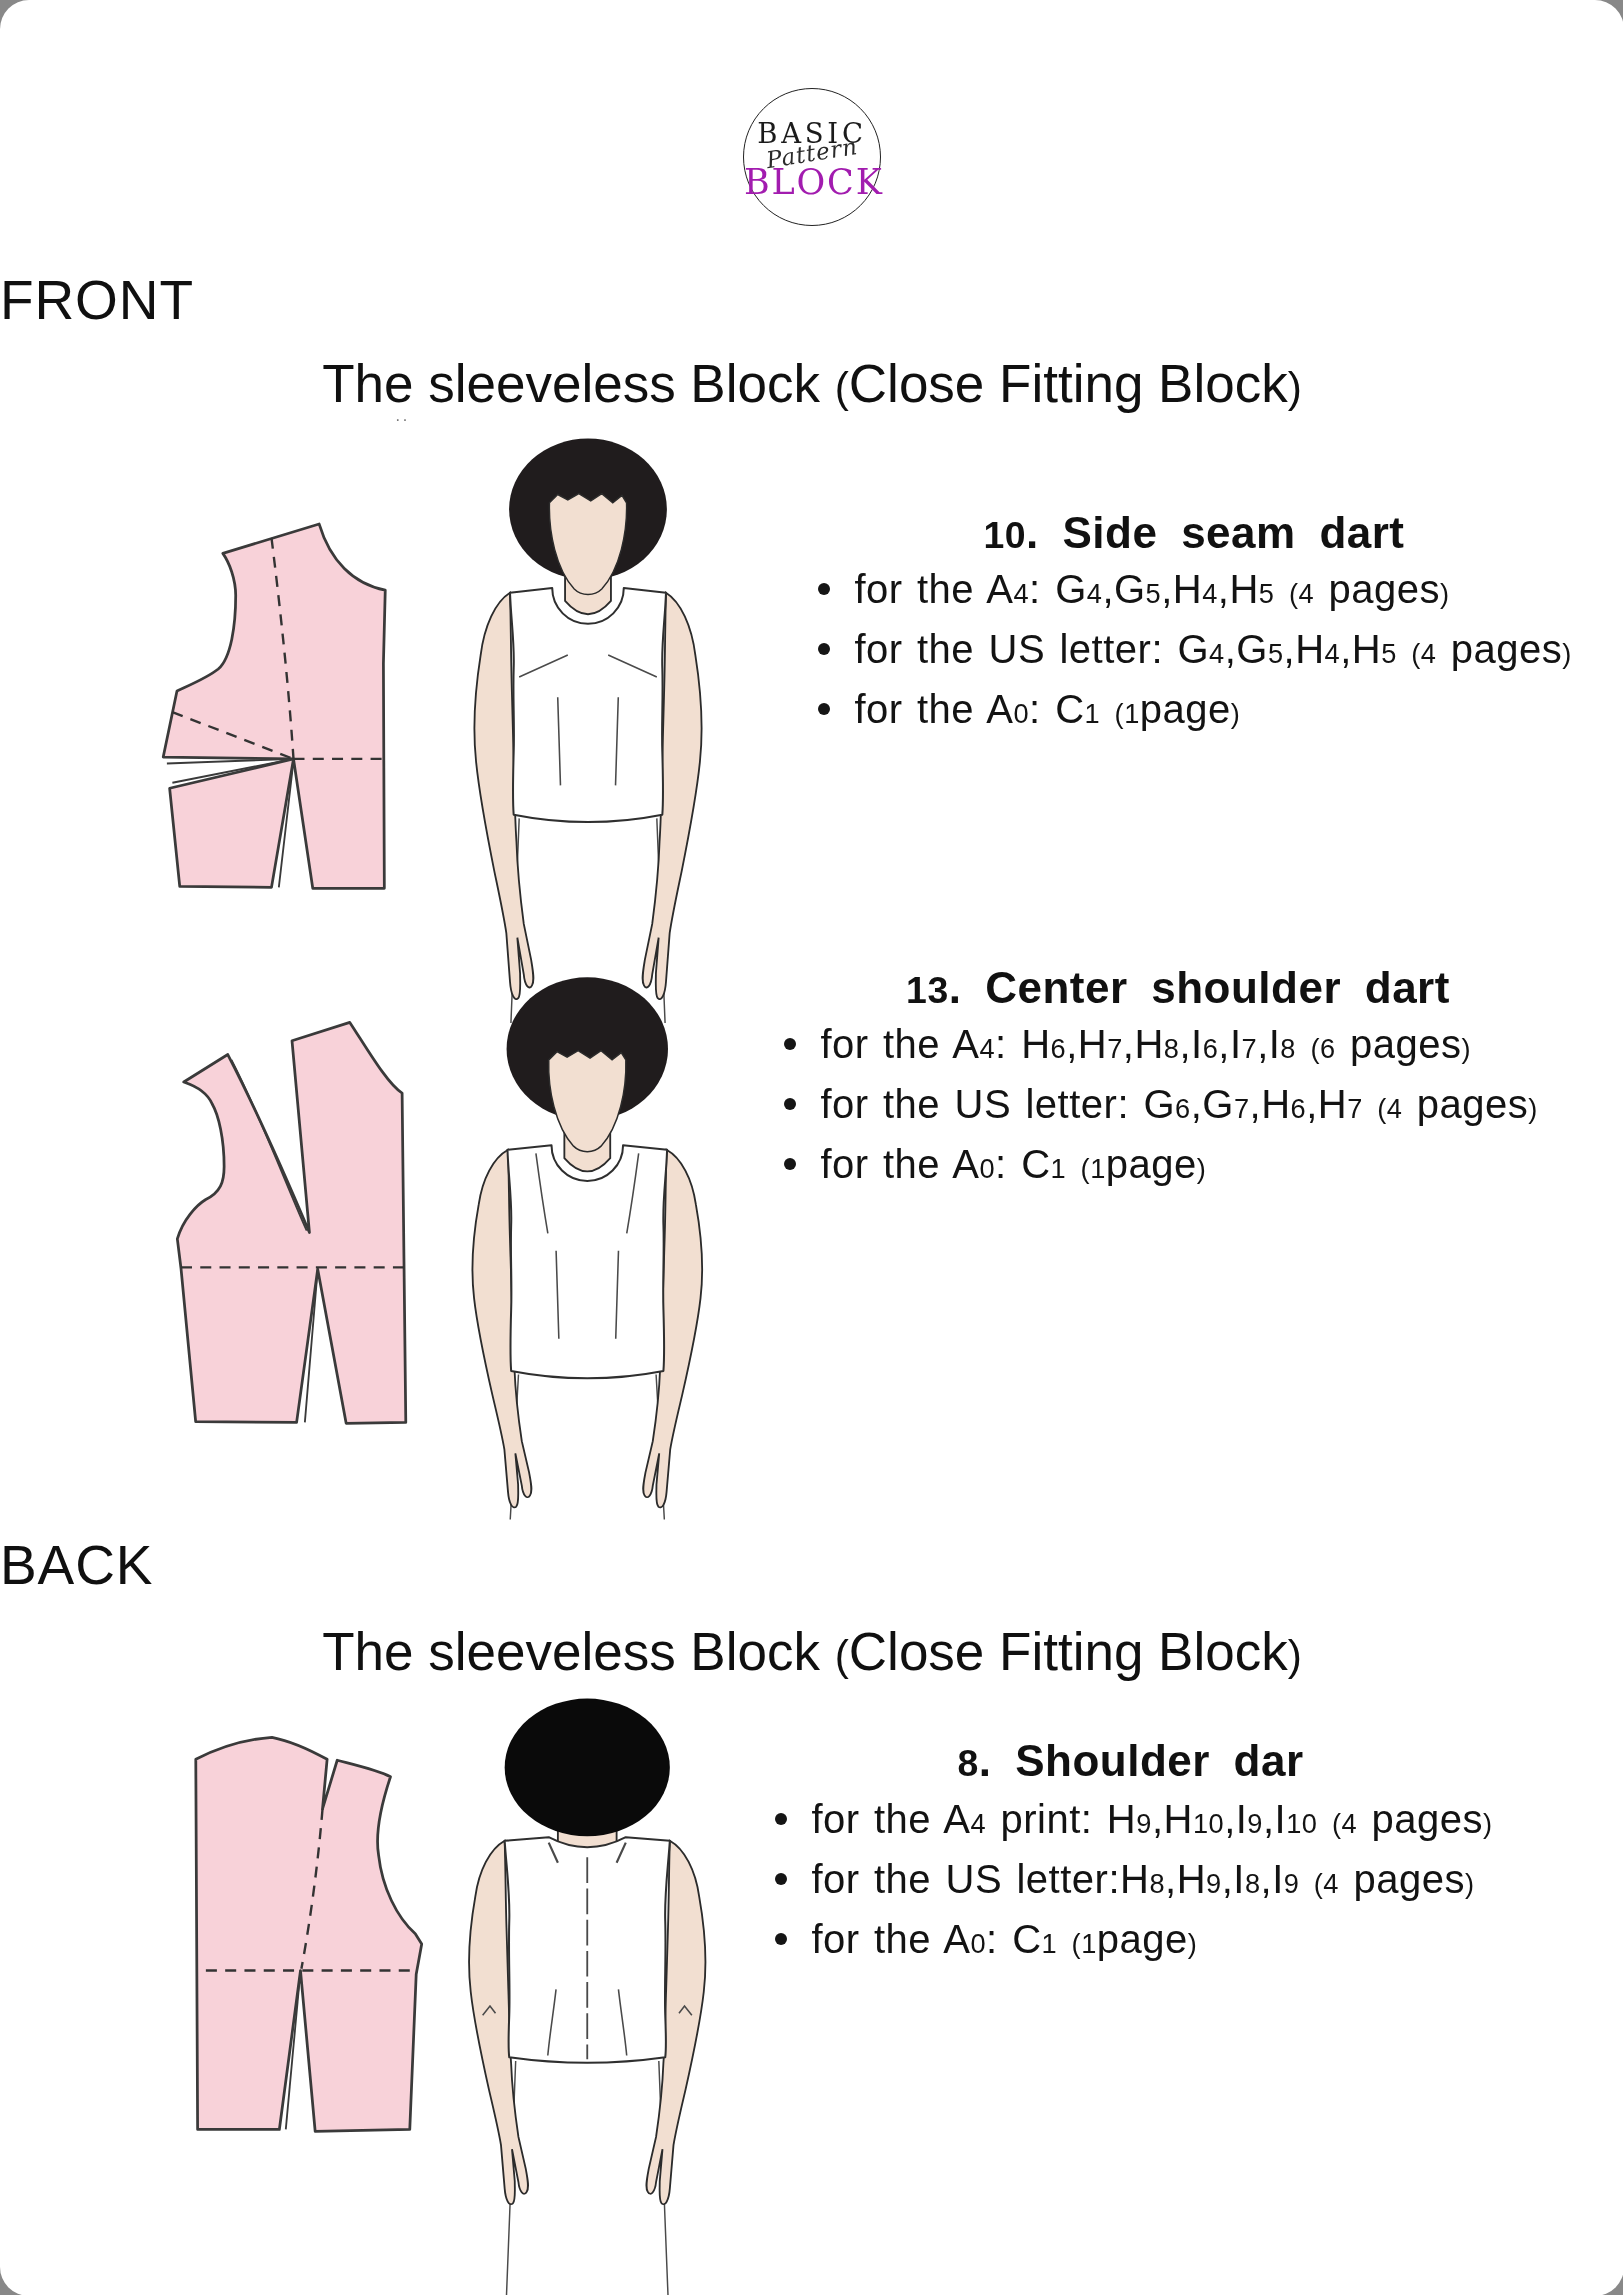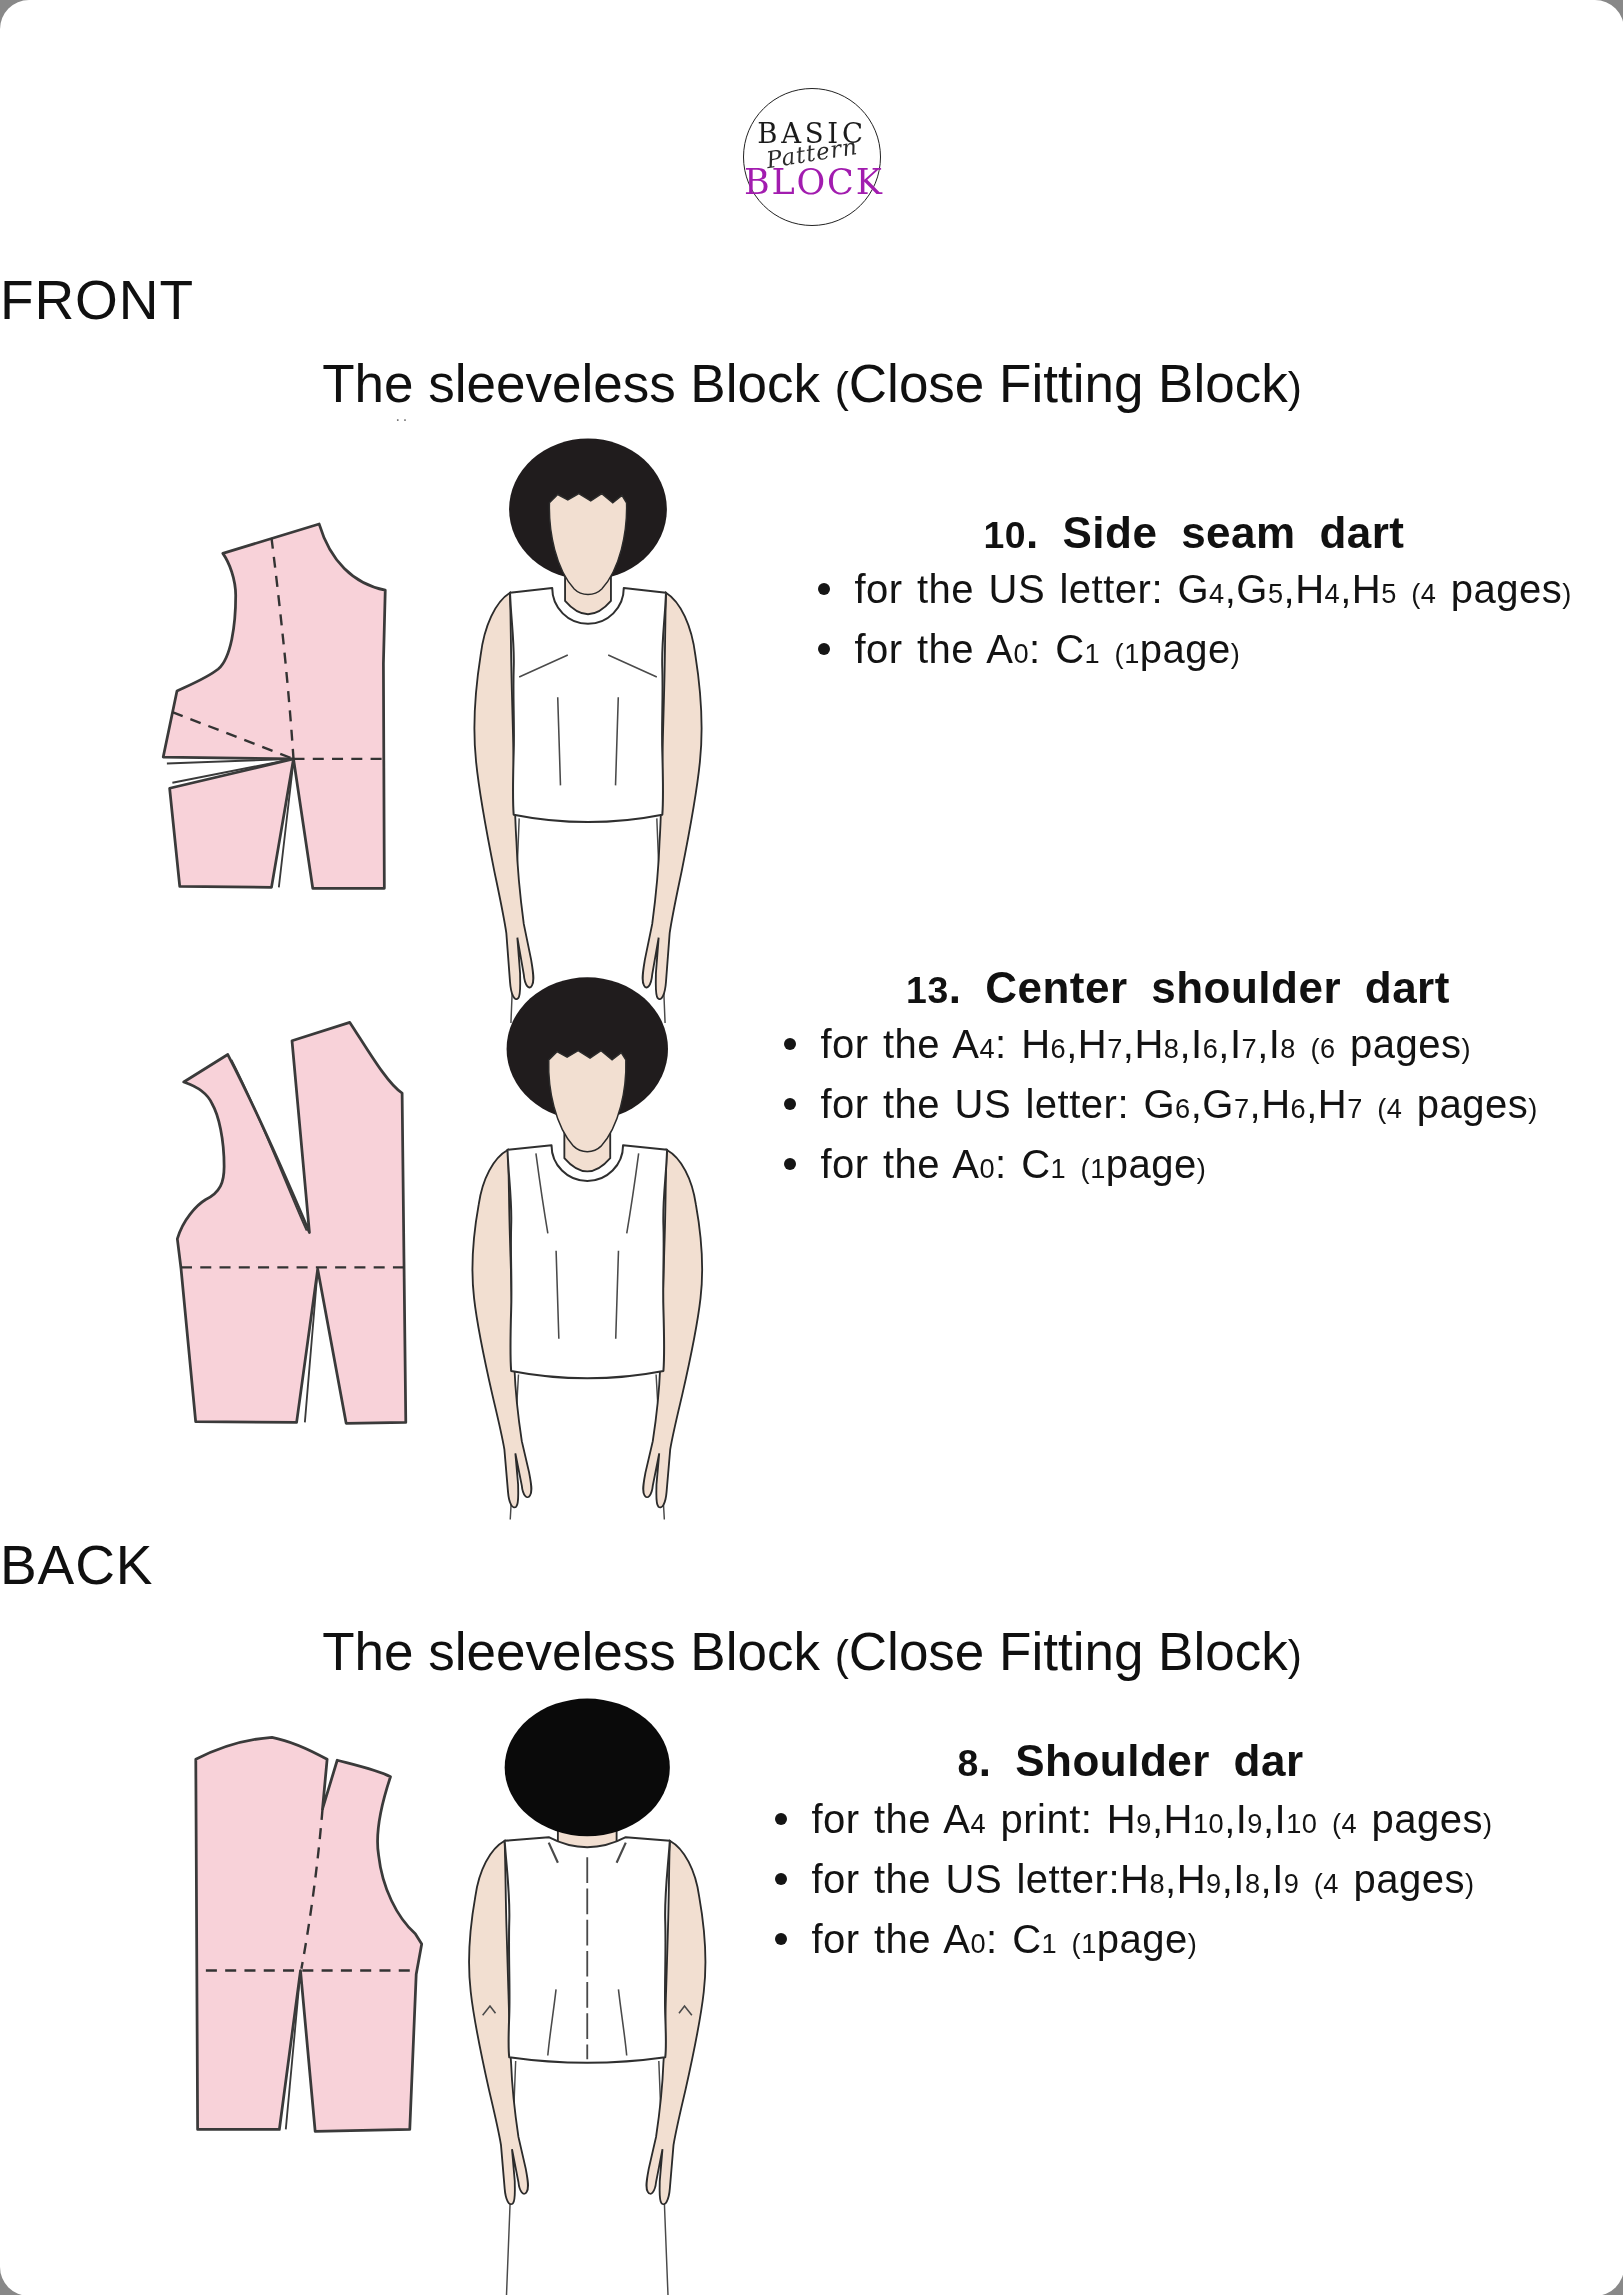--- a/index.html
+++ b/index.html
@@ -109,20 +109,24 @@
     <path class="dartline" d="M152,300 C153,332 154,362 155,396 M218,300 C217,332 216,362 215,396"></path>
     <ellipse cx="185" cy="95" rx="86" ry="77" style="fill:var(--hairf)"></ellipse>
     <path class="skin" style="stroke-width:1.6" d="M143,88 C142,120 150,160 170,182 C178,190 192,190 200,182 C220,160 228,120 227,88
          L222,80 L212,88 L200,78 L188,86 L175,78 L163,85 L152,79 L143,88 Z"></path>
   </svg>
 
   <div id="title-12" class="sec-title"><span class="dg">10</span>. Side seam dart</div>
   <ul id="bullets-12" class="bullets">
     <li>
         <span class="dot"></span>
+        <span class="txt">for the A<span class="dg">4</span>: G<span class="dg">4</span>,G<span class="dg">5</span>,H<span class="dg">4</span>,H<span class="dg">5</span> <span class="dg">(4</span> pages<span class="dg">)</span></span>
+      </li>
+    <li>
+        <span class="dot"></span>
         <span class="txt">for the US letter: G<span class="dg">4</span>,G<span class="dg">5</span>,H<span class="dg">4</span>,H<span class="dg">5</span> <span class="dg">(4</span> pages<span class="dg">)</span></span>
       </li>
     <li>
         <span class="dot"></span>
         <span class="txt">for the A<span class="dg">0</span>: C<span class="dg">1</span> <span class="dg">(1</span>page<span class="dg">)</span></span>
       </li>
   </ul>
 
   <svg id="pattern-13" class="art" width="367" height="459" viewBox="0 0 400 500">
     <path class="pat-fill" d="M100,98 L148,68 C180,130 215,210 237,262 L218,53 L281,33 C300,62 322,100 338,110

